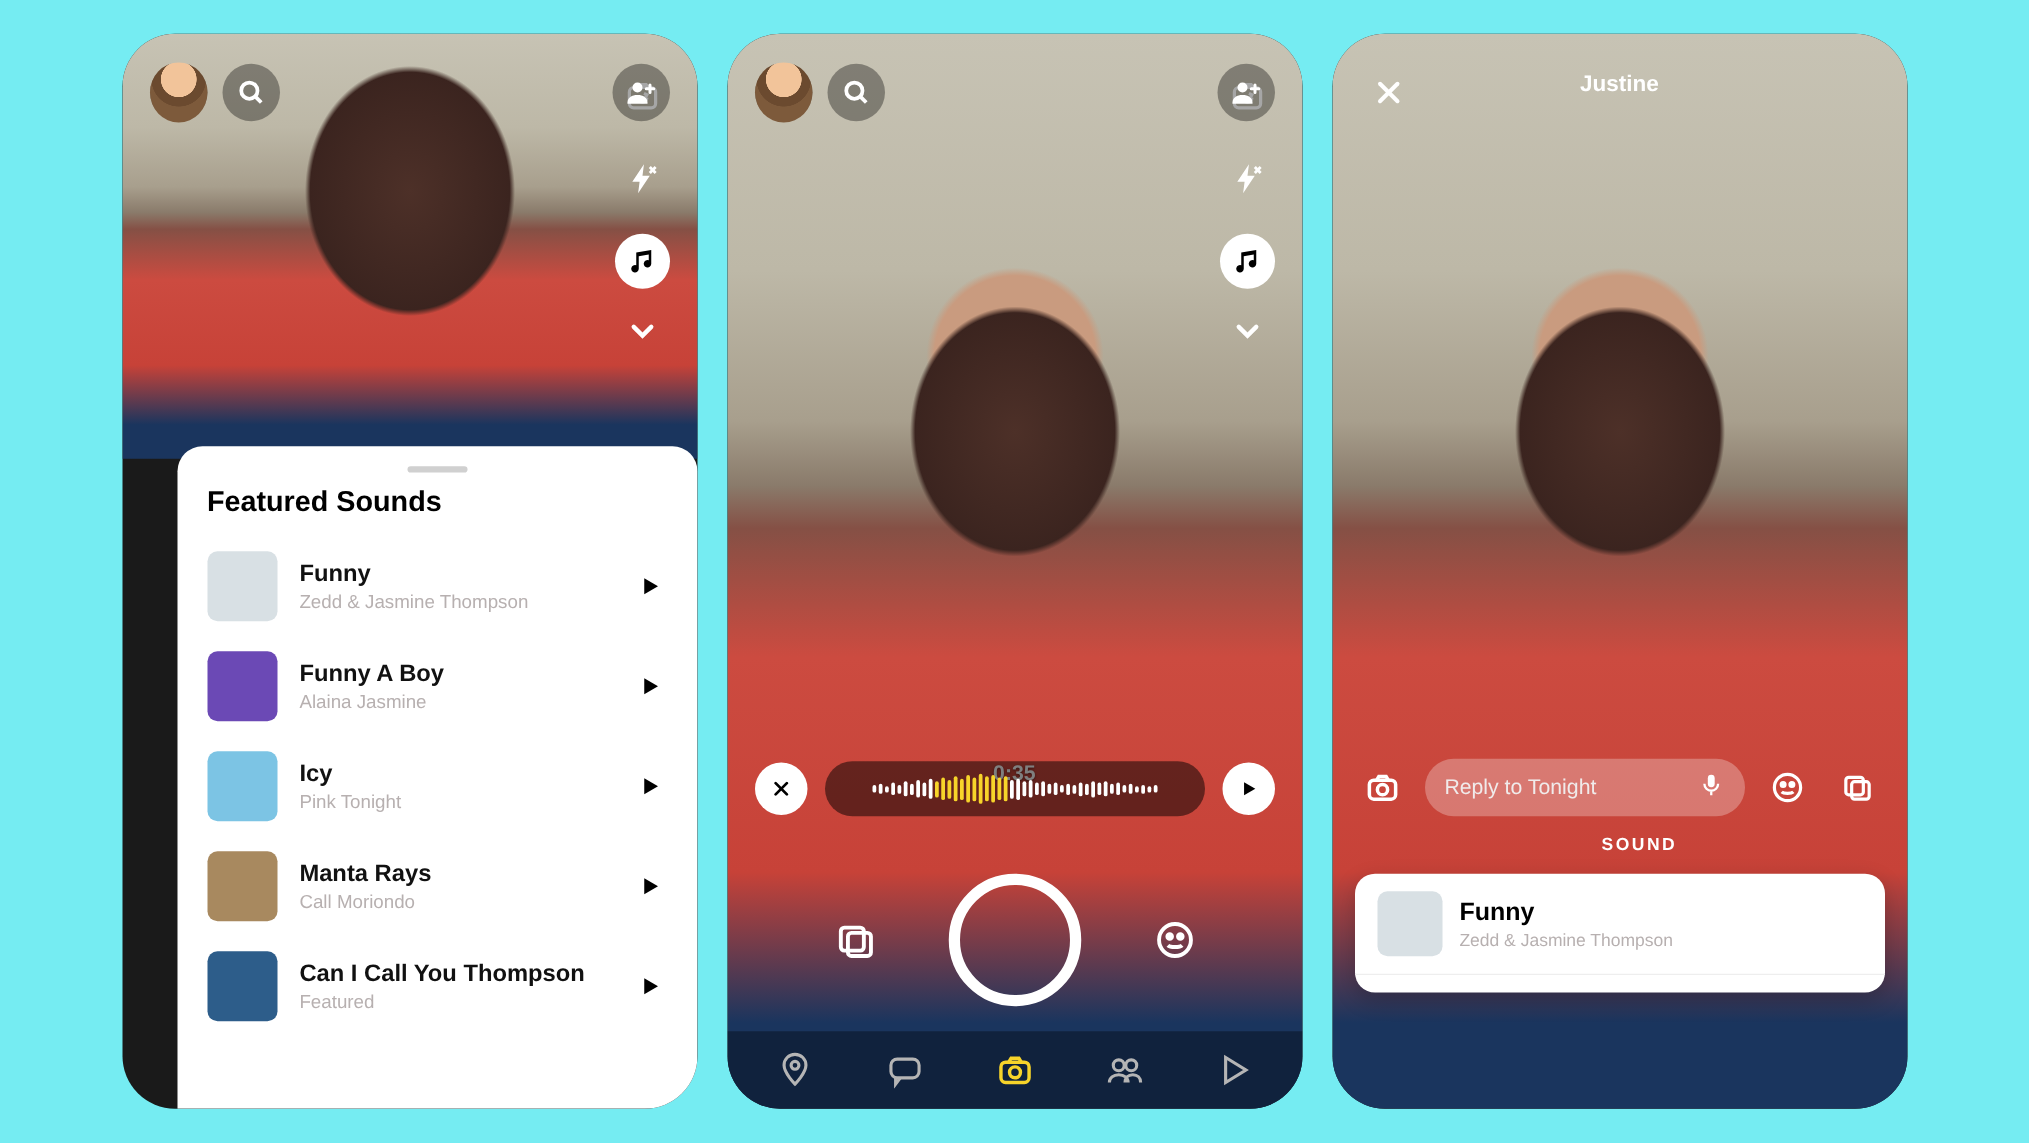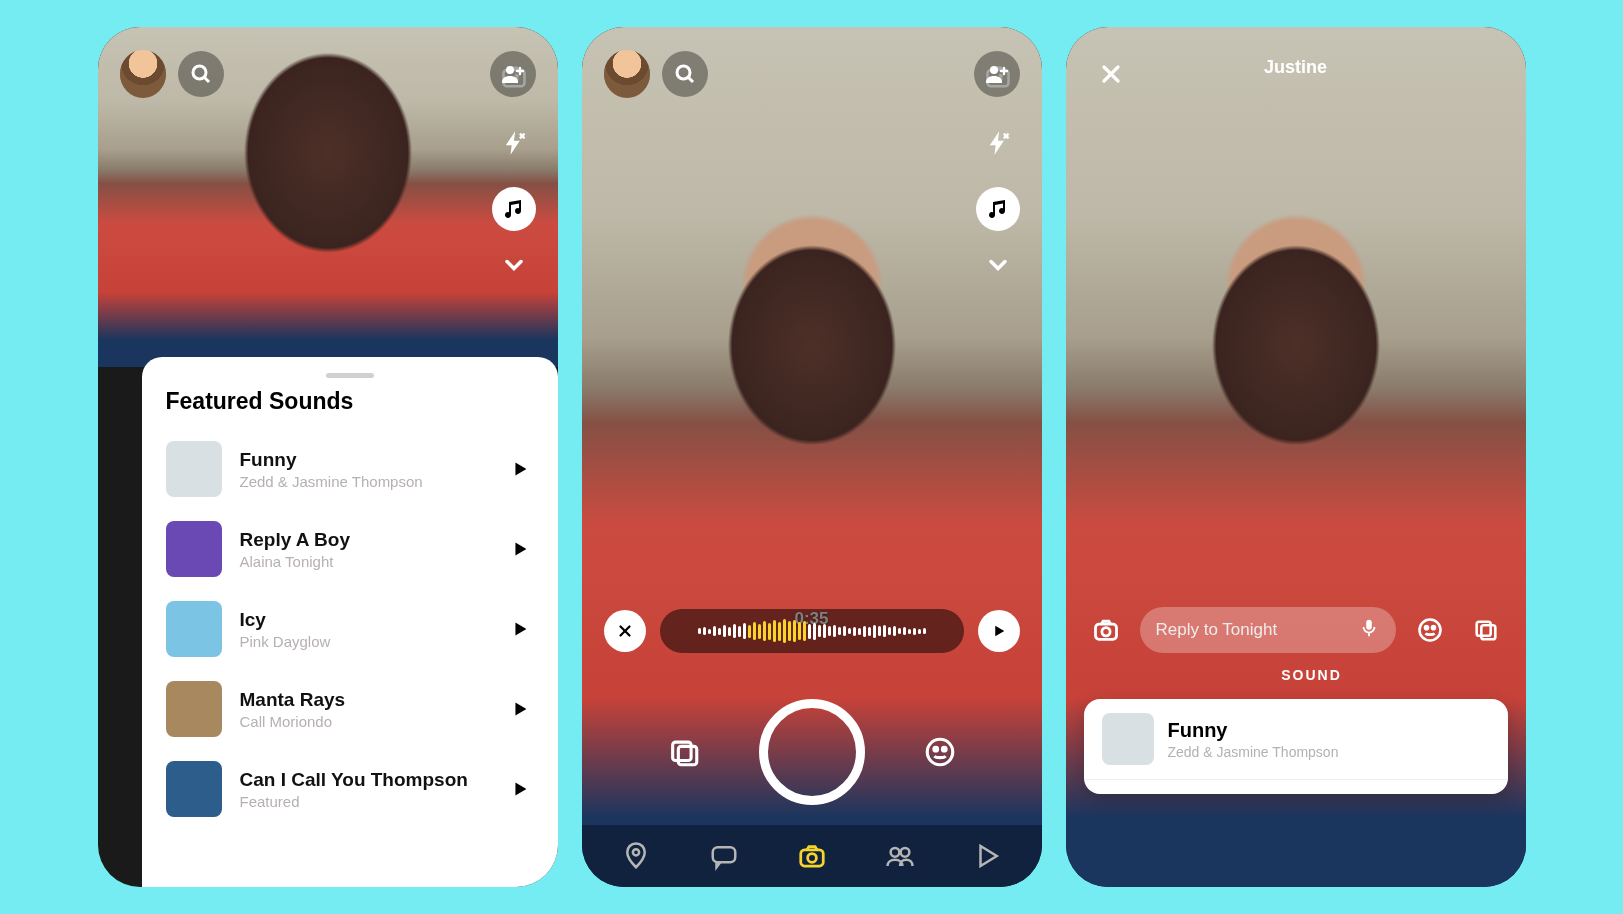--- a/index.html
+++ b/index.html
@@ -349,34 +349,34 @@
     </div>
     <div class="play-btn">
       <svg viewBox="0 0 24 24" fill="currentColor" width="22" height="22">
               <path d="M7 5v14l12-7z"></path>
             </svg>
     </div>
         </div>
         <div class="sound-row">
     <div class="art" style="background:#6b49b5"></div>
     <div class="labels">
-      <div class="title">Reply A Boy</div>
-      <div class="artist">Alaina Tonight</div>
+      <div class="title">Funny A Boy</div>
+      <div class="artist">Alaina Jasmine</div>
     </div>
     <div class="play-btn">
       <svg viewBox="0 0 24 24" fill="currentColor" width="22" height="22">
               <path d="M7 5v14l12-7z"></path>
             </svg>
     </div>
         </div>
         <div class="sound-row">
     <div class="art" style="background:#7cc4e4"></div>
     <div class="labels">
       <div class="title">Icy</div>
-      <div class="artist">Pink Dayglow</div>
+      <div class="artist">Pink Tonight</div>
     </div>
     <div class="play-btn">
       <svg viewBox="0 0 24 24" fill="currentColor" width="22" height="22">
               <path d="M7 5v14l12-7z"></path>
             </svg>
     </div>
         </div>
         <div class="sound-row">
     <div class="art" style="background:#a8895f"></div>
     <div class="labels">

